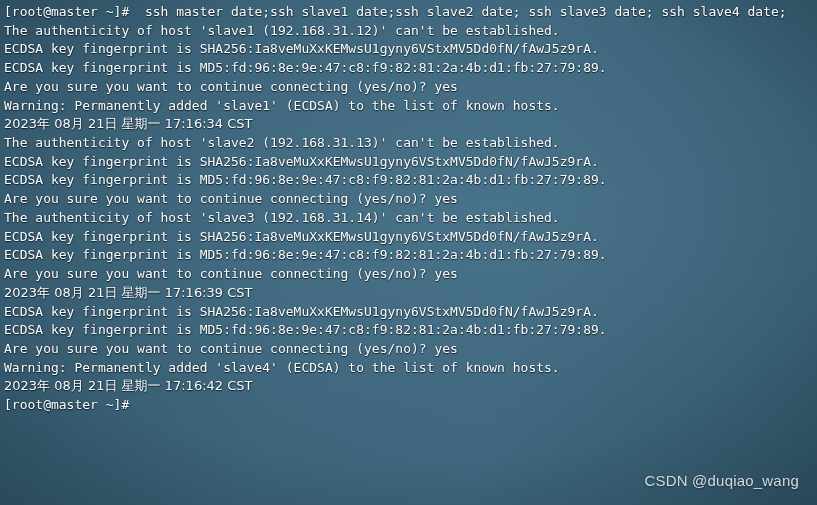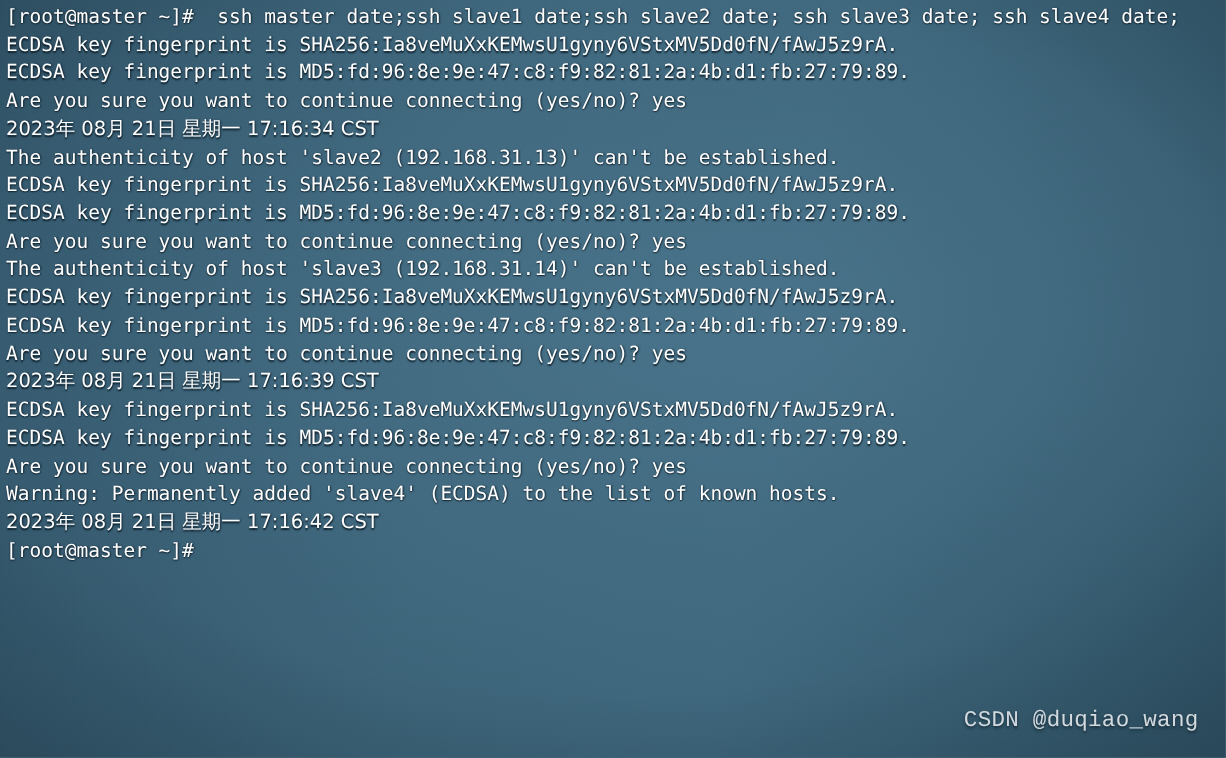--- a/index.html
+++ b/index.html
@@ -62,39 +62,41 @@
   .line.cjk {
     font-family: "DejaVu Sans", "Liberation Sans", sans-serif;
     font-size: 13px;
   }
 
   #watermark {
     position: absolute;
     right: 18px;
     bottom: 14px;
     z-index: 4;
-    font-family: Liberation Mono, monospace;
+    font-family: Liberation Sans, sans-serif;
     font-size: 15px;
     color: #d3dadf;
     text-shadow: 0 1px 2px rgba(10,28,38,0.7);
     letter-spacing: 0.2px;
     pointer-events: none;
     user-select: none;
   }
 </style>
 </head>
 <body>
 
 <div id="terminal">
 
   <div id="screen-lines">
     <div class="line">[root@master ~]#  ssh master date;ssh slave1 date;ssh slave2 date; ssh slave3 date; ssh slave4 date;</div>
+    <div class="line">The authenticity of host 'slave1 (192.168.31.12)' can't be established.</div>
     <div class="line">ECDSA key fingerprint is SHA256:Ia8veMuXxKEMwsU1gyny6VStxMV5Dd0fN/fAwJ5z9rA.</div>
     <div class="line">ECDSA key fingerprint is MD5:fd:96:8e:9e:47:c8:f9:82:81:2a:4b:d1:fb:27:79:89.</div>
     <div class="line">Are you sure you want to continue connecting (yes/no)? yes</div>
+    <div class="line">Warning: Permanently added 'slave1' (ECDSA) to the list of known hosts.</div>
     <div class="line cjk">2023年 08月 21日 星期一 17:16:34 CST</div>
     <div class="line">The authenticity of host 'slave2 (192.168.31.13)' can't be established.</div>
     <div class="line">ECDSA key fingerprint is SHA256:Ia8veMuXxKEMwsU1gyny6VStxMV5Dd0fN/fAwJ5z9rA.</div>
     <div class="line">ECDSA key fingerprint is MD5:fd:96:8e:9e:47:c8:f9:82:81:2a:4b:d1:fb:27:79:89.</div>
     <div class="line">Are you sure you want to continue connecting (yes/no)? yes</div>
     <div class="line">The authenticity of host 'slave3 (192.168.31.14)' can't be established.</div>
     <div class="line">ECDSA key fingerprint is SHA256:Ia8veMuXxKEMwsU1gyny6VStxMV5Dd0fN/fAwJ5z9rA.</div>
     <div class="line">ECDSA key fingerprint is MD5:fd:96:8e:9e:47:c8:f9:82:81:2a:4b:d1:fb:27:79:89.</div>
     <div class="line">Are you sure you want to continue connecting (yes/no)? yes</div>
     <div class="line cjk">2023年 08月 21日 星期一 17:16:39 CST</div>

